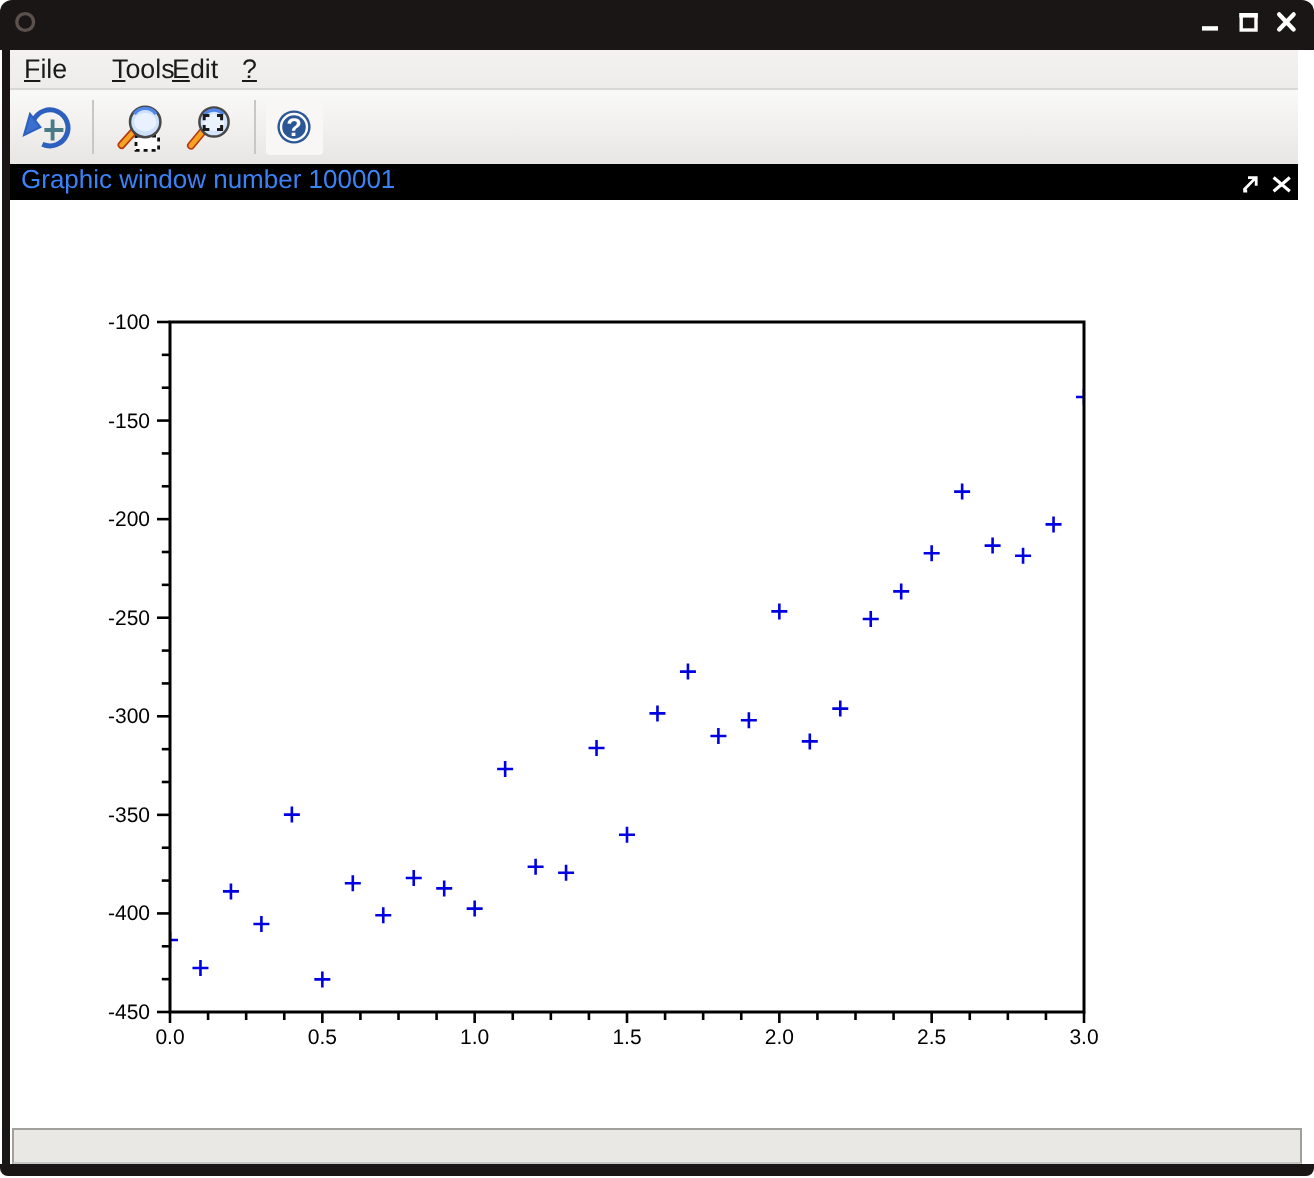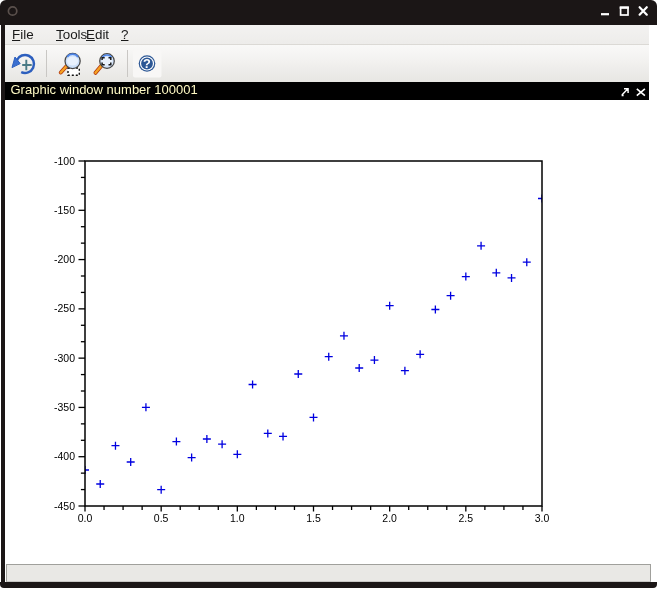--- a/index.html
+++ b/index.html
@@ -5,21 +5,21 @@
   html,body{margin:0;padding:0;width:657px;height:589px;background:#fff;overflow:hidden;}
   *{box-sizing:border-box;}
   body{font-family:"Liberation Sans",sans-serif;}
   #frame{position:absolute;left:0;top:0;width:657px;height:588px;background:#1b1616;border-radius:6px 6px 4px 4px;}
   #titlebar{position:absolute;left:0;top:0;width:657px;height:25px;}
   #content{position:absolute;left:5px;top:25px;width:654px;height:557px;background:#fff;will-change:transform;}
   #menubar{position:absolute;left:0;top:0;width:644px;height:20px;background:linear-gradient(#f3f2f1,#edecea);border-bottom:1px solid #dbd9d5;}
   .menuitem{position:absolute;top:2px;font-size:13.4px;color:#1a1a1a;}
   #toolbar{position:absolute;left:0;top:20px;width:644px;height:37px;background:linear-gradient(#f9f9f8 0%,#f2f1ef 45%,#e7e6e3 100%);}
   .tsep{position:absolute;top:5px;width:1px;height:27px;background:#c9c7c4;}
-  #gtitle{position:absolute;left:0;top:57px;width:644px;height:18px;background:#000;color:#fef9c3;font-size:13px;}
+  #gtitle{position:absolute;left:0;top:57px;width:644px;height:18px;background:#000;color:#3b82f6;font-size:13px;}
   #gtitle span{position:absolute;left:5.5px;top:0px;}
   #plotarea{position:absolute;left:0;top:75px;width:644px;height:464px;background:#fff;}
   #statusbar{position:absolute;left:1px;top:539px;width:644.5px;height:18px;background:#e9e8e5;border:1px solid #a0a09c;border-bottom-color:#c8c7c4;}
 </style>
 </head>
 <body>
 <div id="frame"></div>
 <div style="position:absolute;left:0;top:25px;width:1px;height:557px;background:#fff"></div>
 <div id="titlebar">
   <svg width="657" height="25" style="position:absolute;left:0;top:0">

